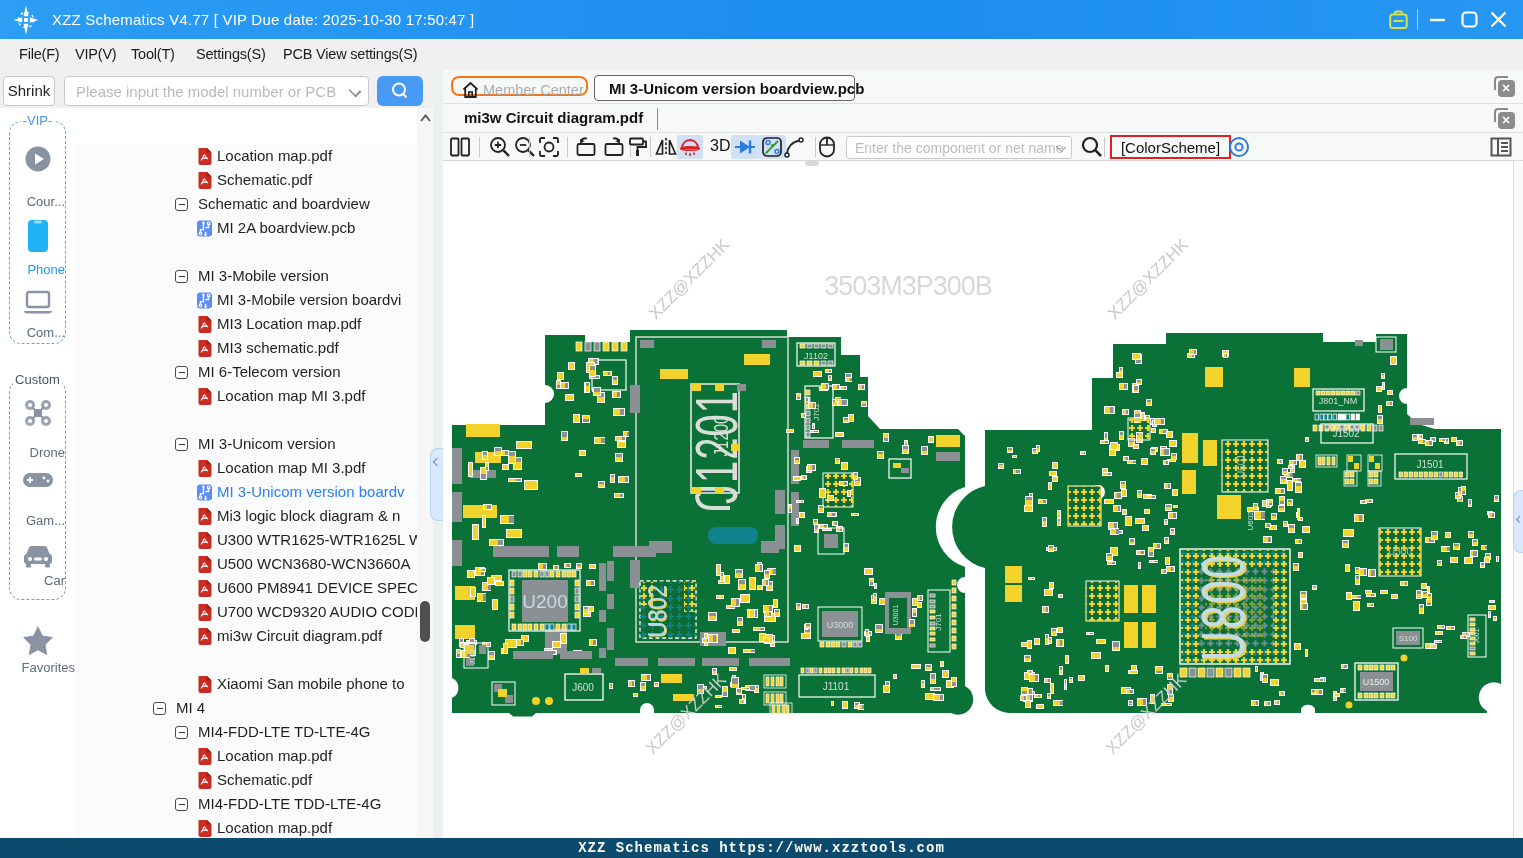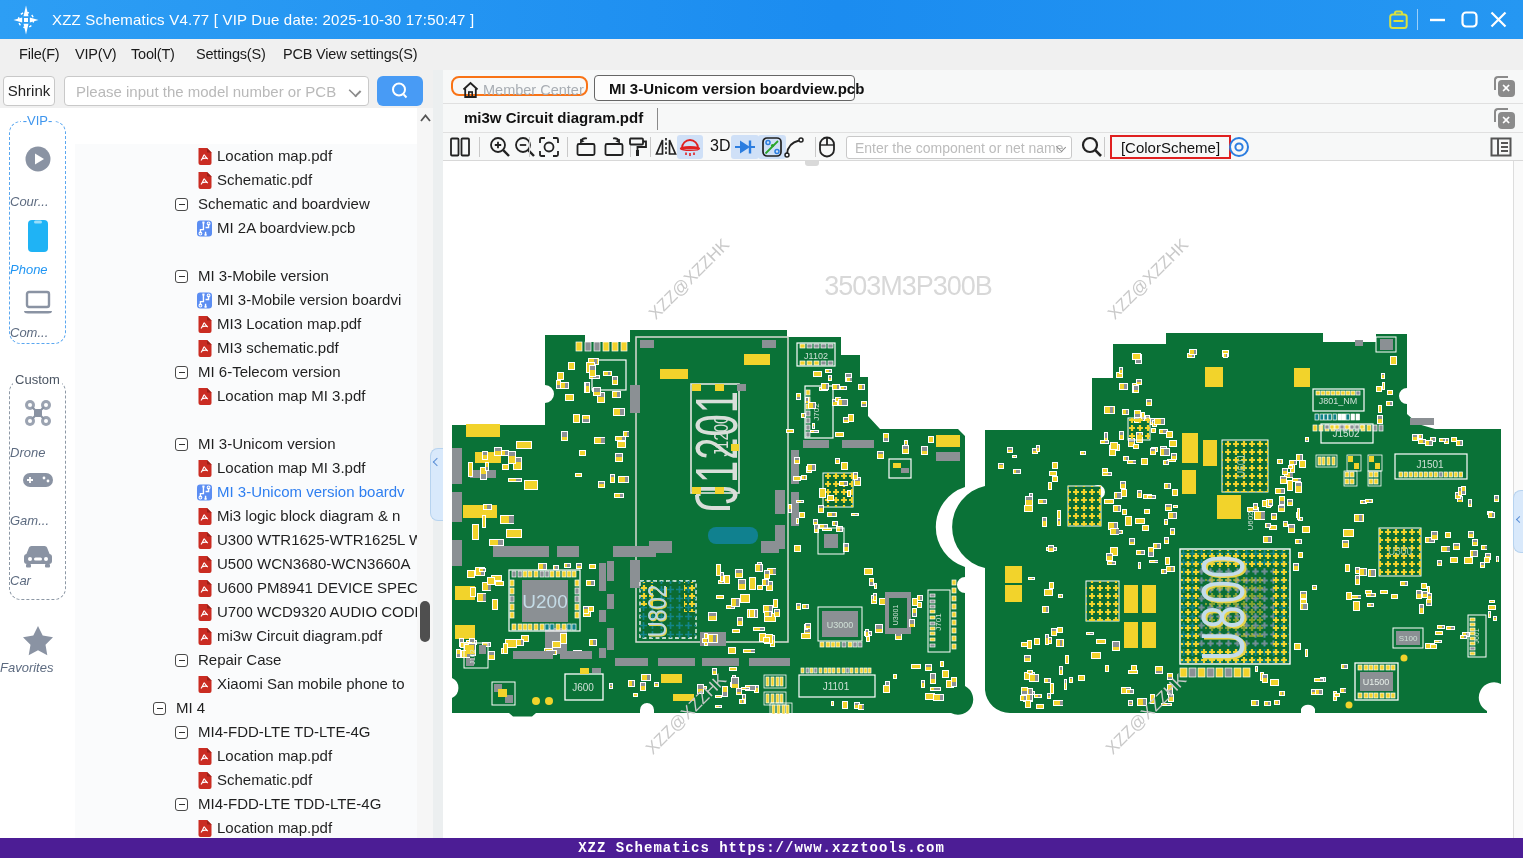--- a/index.html
+++ b/index.html
@@ -20,21 +20,21 @@
 #searchrow { position:absolute; left:0; top:70px; width:443px; height:38px; background:#f0f0f0; }
 #shrink-btn { position:absolute; left:3px; top:6px; width:52px; height:30px; background:#fdfdfd; border:1px solid #c8c8c8; border-radius:4px; font-size:15px; color:#222; text-align:center; line-height:28px; }
 #model-input { position:absolute; left:64px; top:6px; width:305px; height:30px; background:#fff; border:1px solid #c9c9c9; border-radius:4px; }
 #model-input .ph { position:absolute; left:11px; top:6px; font-size:15px; color:#b9b9b9; }
 #model-input .chev { position:absolute; right:8px; top:9px; width:10px; height:10px; border-right:2px solid #8a8a8a; border-bottom:2px solid #8a8a8a; transform:rotate(45deg) scale(1,.8); }
 #search-btn { position:absolute; left:377px; top:6px; width:46px; height:30px; background:#489bf5; border-radius:6px; }
 
 
 #sidebar { position:absolute; left:0; top:108px; width:75px; height:690px; background:#fff; }
 .side-box { position:absolute; left:9px; width:57px; border-radius:12px; }
-.side-label { width:100%; text-align:left; font-size:13px; color:#5d6b80;font-style:italic; }
+.side-label { width:100%; text-align:right; font-size:13px; color:#5d6b80; }
 .vip-border { border:1.5px dashed #5aa7f0; }
 .cus-border { border:1.5px dashed #8d98a5; }
 .box-title { position:absolute; top:-9px; left:0; width:100%; text-align:center; font-size:13px; }
 .box-title span { background:#fff; padding:0 2px; }
 
 
 #tree { position:absolute; left:75px; top:108px; width:342px; height:730px; background:#fafbfc; overflow:hidden;margin-top:36px; }
 .trow { position:absolute; height:24px; font-size:15px; color:#1f1f1f; white-space:nowrap; }
 .trow .txt { position:absolute; top:2px; }
 .tico { position:absolute; top:3px; width:15px; height:17px; }
@@ -70,21 +70,21 @@
 #net-input .chev { position:absolute; right:6px; top:6px; width:8px; height:8px; border-right:1.8px solid #8a8a8a; border-bottom:1.8px solid #8a8a8a; transform:rotate(45deg) scale(1,.8); }
 #colorscheme { position:absolute; left:667px; top:2px; width:121px; height:24px; border:2px solid #e02020; text-align:center; font-size:15px; color:#111; line-height:21px; }
 
 
 #canvas { position:absolute; left:443px; top:161px; width:1070px; height:677px; background:#fff; }
 #rightstrip { position:absolute; left:1513px; top:161px; width:10px; height:677px; background:#fafafa; border-left:1px solid #ddd; }
 #right-tab { position:absolute; left:1513px; top:490px; width:10px; height:63px; background:#d9e9fb; border:1px solid #b7d3ef; border-right:none; border-radius:8px 0 0 8px; }
 #right-tab .c { position:absolute; left:3px; top:26px; width:5px; height:5px; border-left:1.5px solid #5b8fd6; border-bottom:1.5px solid #5b8fd6; transform:rotate(45deg); }
 
 
-#statusbar { position:absolute; left:0; top:838px; width:1523px; height:20px; background:#4c1d95; }
+#statusbar { position:absolute; left:0; top:838px; width:1523px; height:20px; background:#0c4a6e; }
 #statusbar span { position:absolute; width:100%; text-align:center; top:2px; font-family:"Liberation Mono", monospace; font-size:14px; font-weight:bold; color:#fff; letter-spacing:1px; }
 </style>
 </head>
 <body>
 <div id="app">
 
 <div id="titlebar">
   <svg class="abs" style="left:11px;top:5px" width="30" height="30" viewBox="0 0 30 30">
     <circle cx="15" cy="15" r="7.6" fill="none" stroke="#fff" stroke-width="1.4" stroke-dasharray="2.6 3.4"></circle>
     <path d="M15 0.5 L17.5 11.2 L12.5 11.2 Z" fill="#fff"></path>
@@ -331,24 +331,20 @@
         </svg>
         <span class="txt" style="left:217px;color:#1f1f1f">U700 WCD9320 AUDIO CODE</span>
       </div>
 <div class="trow" style="left:-75px;top:481px;width:417px">
         <svg class="tico" style="left:197px" width="15" height="17" viewBox="0 0 15 17">
           <path d="M1.5 0 L10 0 L14.5 4.5 L14.5 15 Q14.5 17 12.5 17 L3.5 17 Q1.5 17 1.5 15 Z" fill="#ca2c22"></path>
           <path d="M10 0 L10 4.5 L14.5 4.5 Z" fill="#9b1f17"></path>
           <path d="M4 12.5 Q5.5 10.5 6.6 7.8 Q7 6.2 7.6 7.2 Q8.2 8.2 10.8 11.2 M5.2 10.8 Q8.5 9.6 10.2 10.6" fill="none" stroke="#fff" stroke-width="1.1"></path>
         </svg>
         <span class="txt" style="left:217px;color:#1f1f1f">mi3w Circuit diagram.pdf</span>
-      </div>
-<div class="trow" style="left:-75px;top:505px;width:417px">
-        <span class="texp" style="left:175px"></span>
-        <span class="txt" style="left:198px;color:#1f1f1f">Repair Case</span>
       </div>
 <div class="trow" style="left:-75px;top:529px;width:417px">
         <svg class="tico" style="left:197px" width="15" height="17" viewBox="0 0 15 17">
           <path d="M1.5 0 L10 0 L14.5 4.5 L14.5 15 Q14.5 17 12.5 17 L3.5 17 Q1.5 17 1.5 15 Z" fill="#ca2c22"></path>
           <path d="M10 0 L10 4.5 L14.5 4.5 Z" fill="#9b1f17"></path>
           <path d="M4 12.5 Q5.5 10.5 6.6 7.8 Q7 6.2 7.6 7.2 Q8.2 8.2 10.8 11.2 M5.2 10.8 Q8.5 9.6 10.2 10.6" fill="none" stroke="#fff" stroke-width="1.1"></path>
         </svg>
         <span class="txt" style="left:217px;color:#1f1f1f">Xiaomi San mobile phone to</span>
       </div>
 <div class="trow" style="left:-75px;top:553px;width:417px">

